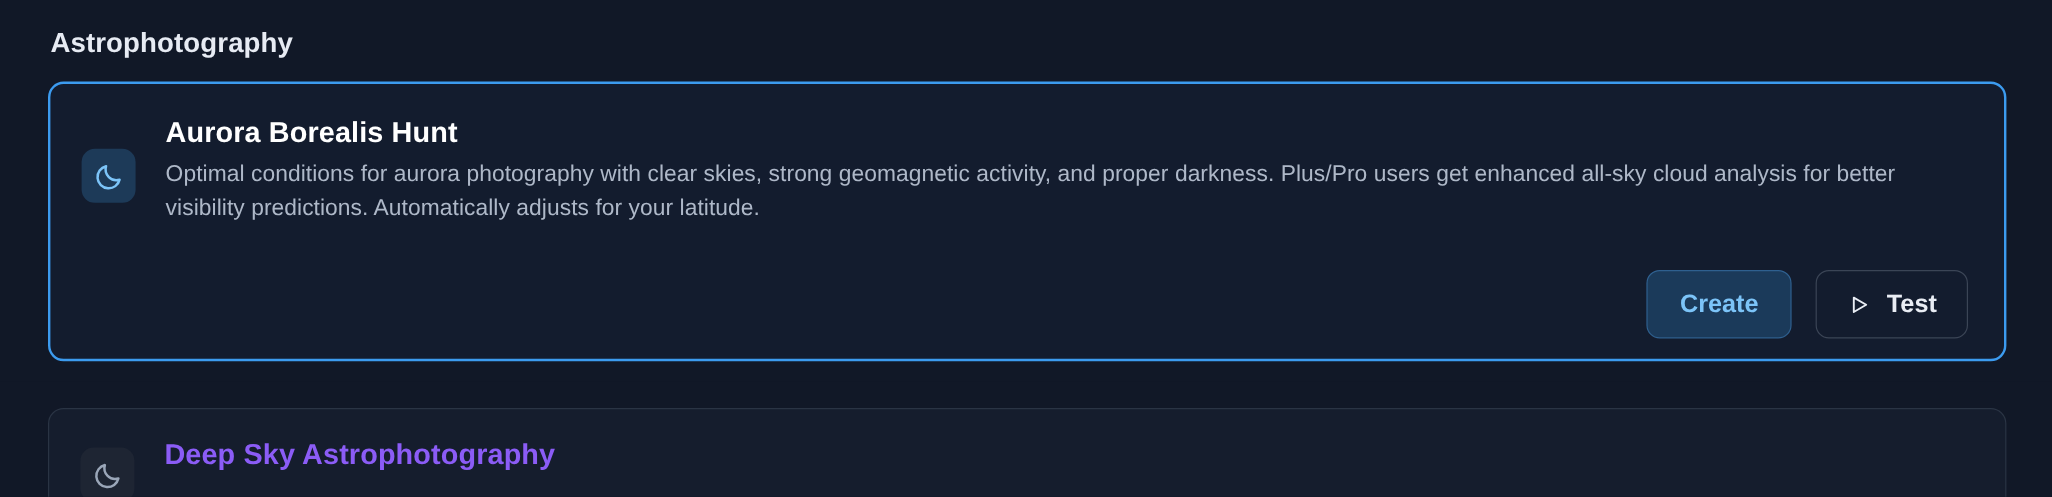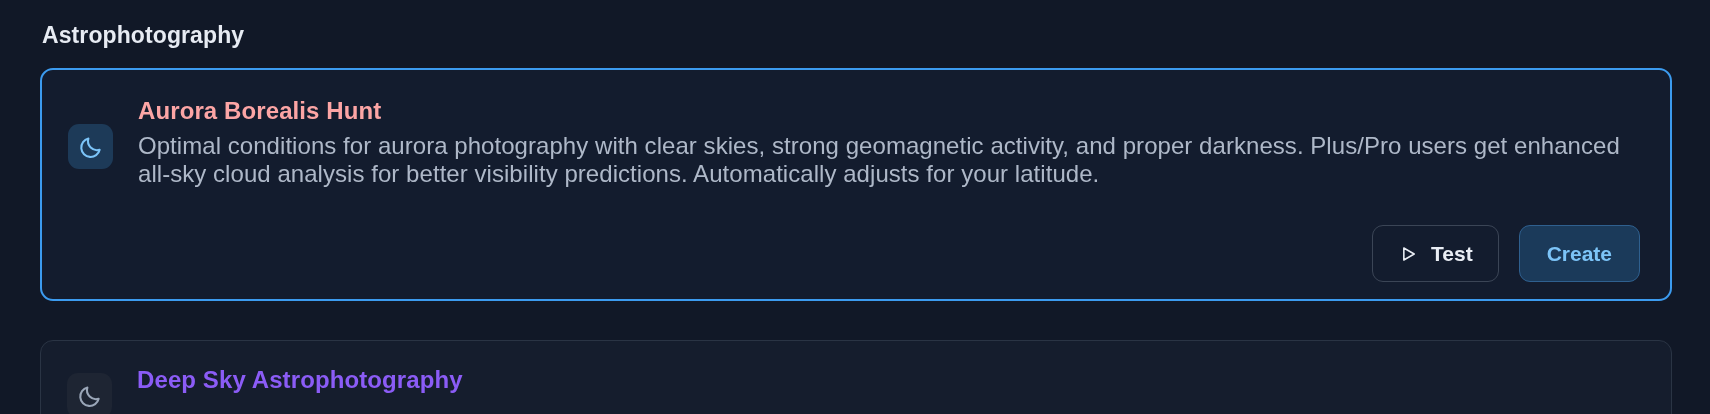--- a/index.html
+++ b/index.html
@@ -75,27 +75,27 @@
   .moon-svg { display: block; }
   .content {
     position: absolute;
     left: 96px;
     right: 30px;
     top: 26px;
   }
   .card-title {
     font-size: 24px;
     font-weight: bold;
-    color: #fca5a5;
+    color: #ffffff;
     line-height: 30px;
     margin: 0 0 6px 0;
     letter-spacing: 0.1px;
   }
   .card-desc {
-    font-size: 24px;
+    font-size: 19px;
     color: #aeb8c8;
     line-height: 28px;
     margin: 0;
     max-width: 1510px;
     letter-spacing: 0.05px;
   }
   .actions {
     position: absolute;
     right: 30px;
     top: 155px;
@@ -148,30 +148,30 @@
           <path d="M20 14.5A8.3 8.3 0 0 1 9.6 4.2 8.6 8.6 0 1 0 20 14.5z"></path>
         </svg>
       </div>
 
       <div class="content">
         <div class="card-title">Aurora Borealis Hunt</div>
         <div class="card-desc">Optimal conditions for aurora photography with clear skies, strong geomagnetic activity, and proper darkness. Plus/Pro users get enhanced all-sky cloud analysis for better visibility predictions. Automatically adjusts for your latitude.</div>
       </div>
 
       <div class="actions">
+        <div class="btn btn-create">
+          <span>Create</span>
+        </div>
         <div class="btn btn-test">
           <span>
             <svg class="play-icon" width="20" height="20" viewBox="0 0 24 24" fill="none" stroke="#e9edf4" stroke-width="1.9" stroke-linejoin="round">
               <path d="M7 4.8 19.4 12 7 19.2z"></path>
             </svg>
           </span>
           <span>Test</span>
-        </div>
-        <div class="btn btn-create">
-          <span>Create</span>
         </div>
       </div>
 
     </div>
   </div>
 
   <div class="card card-next">
     <div class="card-inner">
 
       <div class="icon-tile muted">

